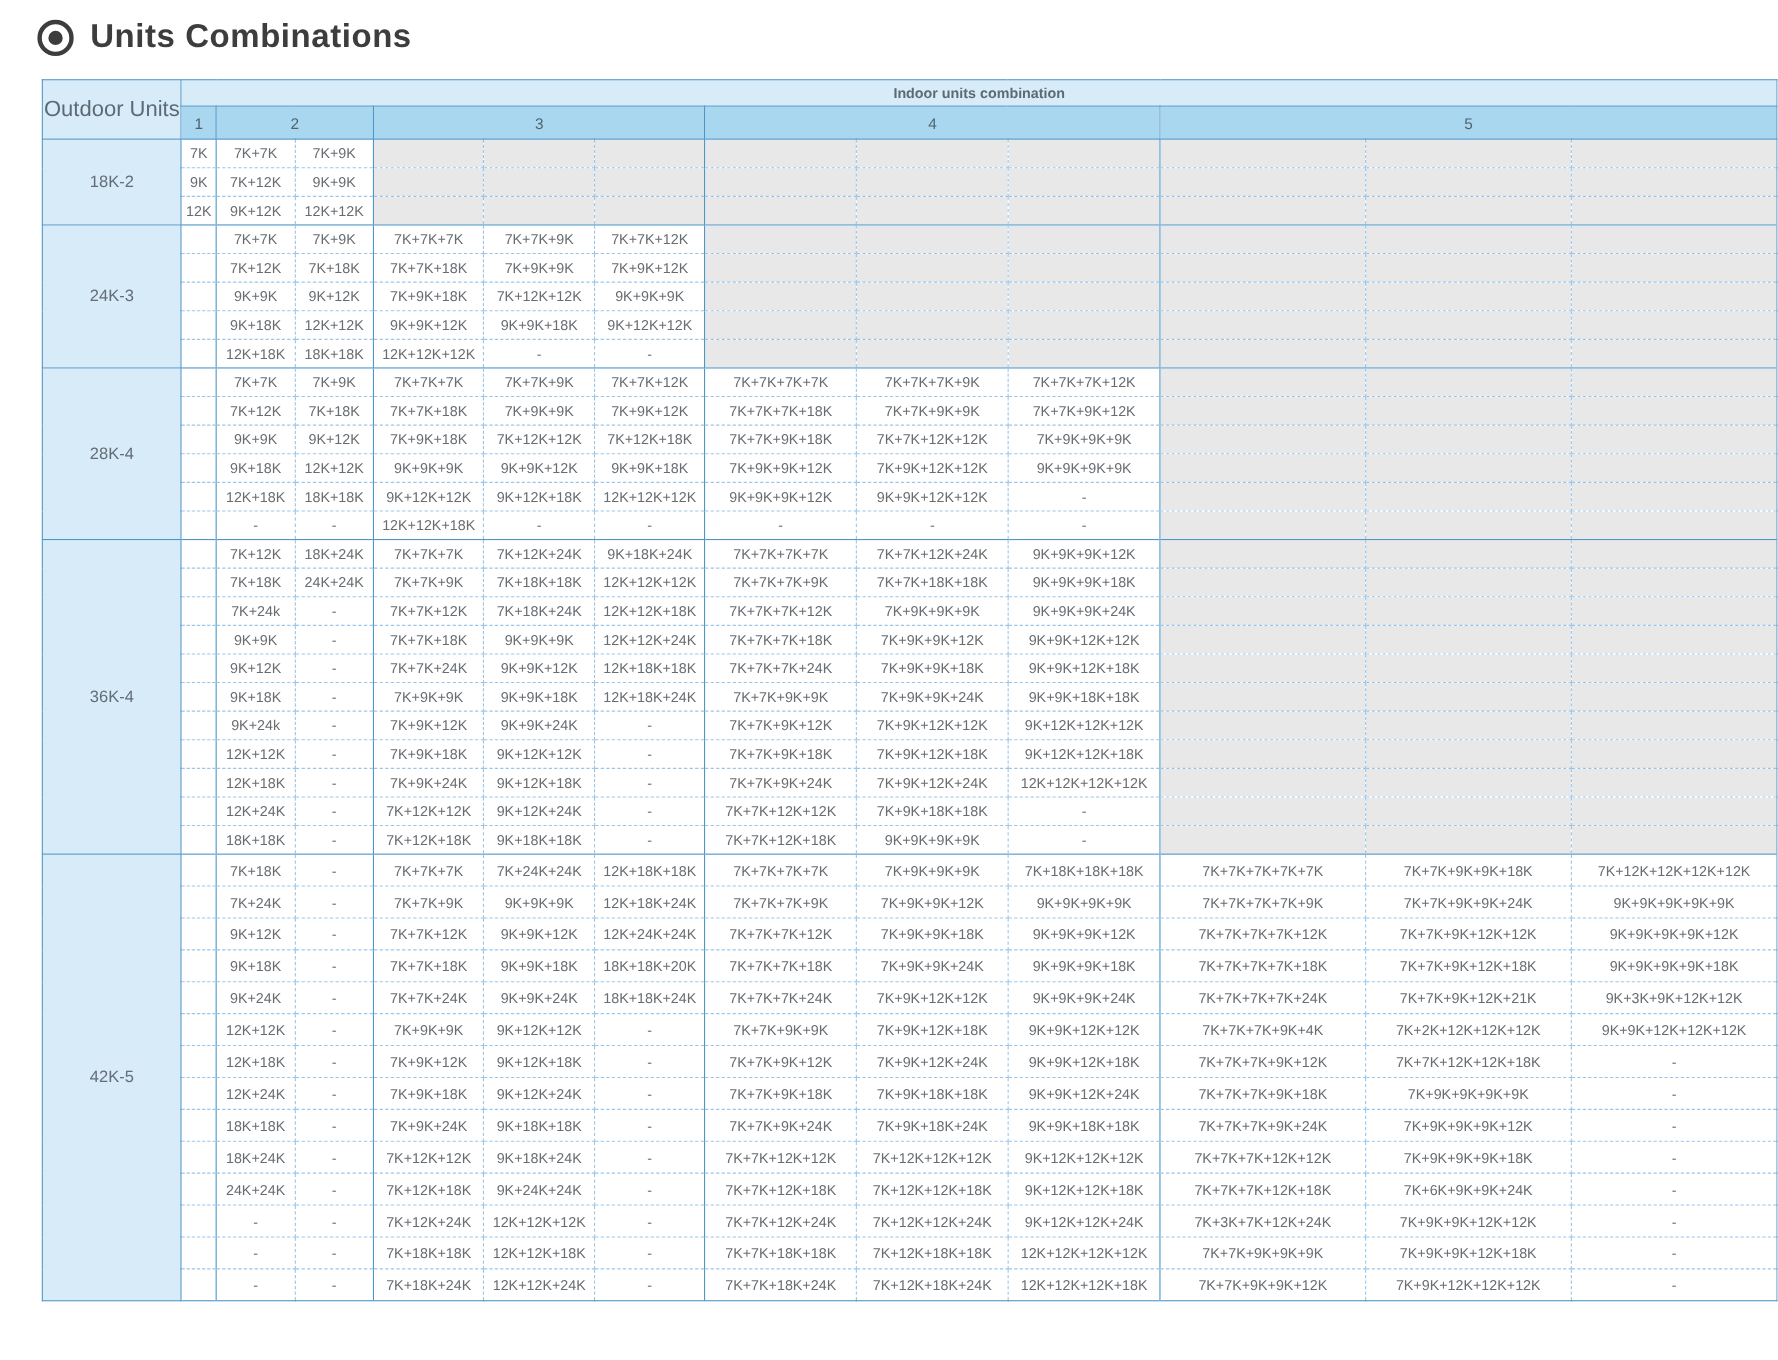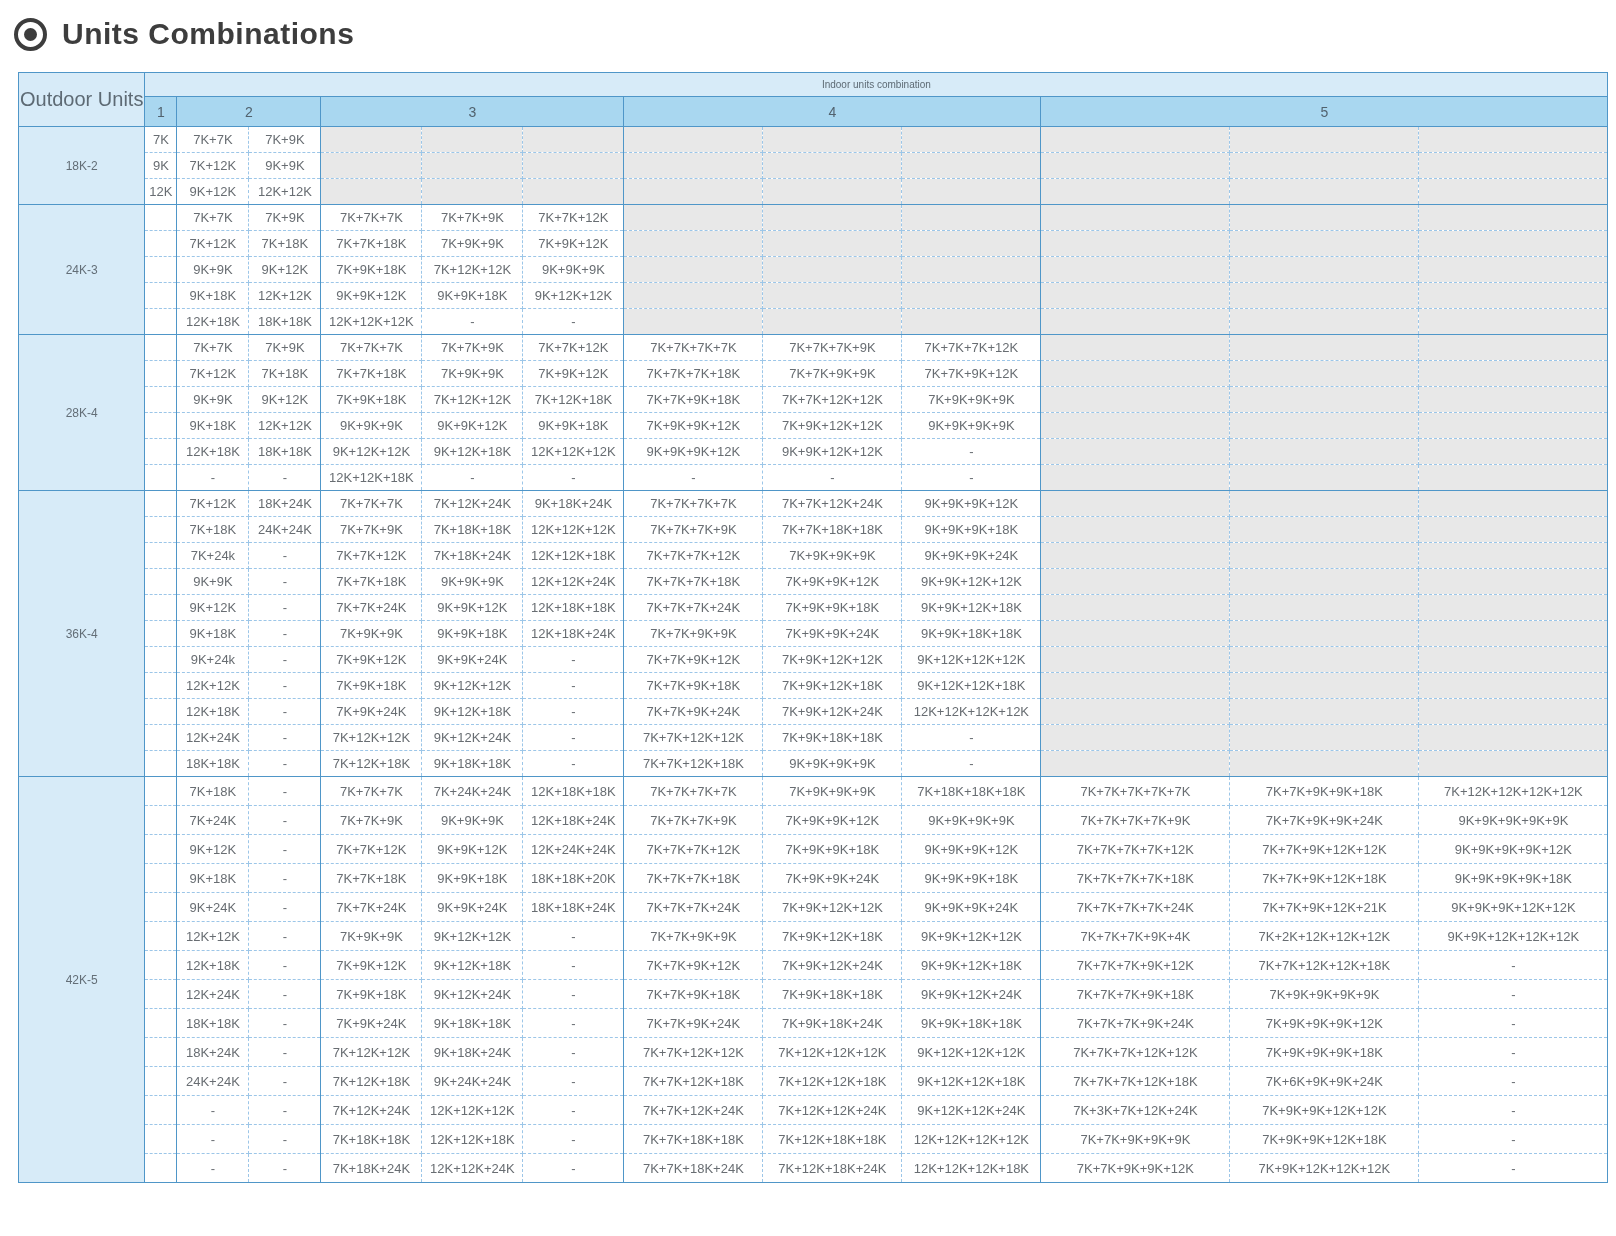--- a/index.html
+++ b/index.html
@@ -1,29 +1,29 @@
 <!DOCTYPE html>
 <html><head>
 <meta charset="utf-8">
 <style>
   html,body{margin:0;padding:0;background:#fff;}
   body{width:1616px;height:1236px;overflow:hidden;font-family:"Liberation Sans","DejaVu Sans",sans-serif;}
-  .page{padding:10px 0 0 12px;}
+  .page{padding:10px 0 0 12px;margin-left:20px;}
   .title-row{display:flex;align-items:center;gap:15px;margin:4px 0 18px 2px;height:40px;}
   .bullseye{width:25px;height:25px;border:4px solid #3d3d3d;border-radius:50%;position:relative;flex:0 0 auto;}
   .bullseye::after{content:"";position:absolute;left:50%;top:50%;width:13px;height:13px;margin:-6.5px 0 0 -6.5px;background:#3d3d3d;border-radius:50%;}
   h1.title{font-size:30px;font-weight:bold;color:#3d3d3d;margin:0;letter-spacing:0.5px;}
   table.combo{border-collapse:collapse;table-layout:fixed;margin-left:6px;border:1px solid #4f96c8;}
   table.combo th, table.combo td{padding:0 1px;text-align:center;vertical-align:middle;overflow:hidden;white-space:nowrap;}
   
   th.corner{background:#d7ebf8;color:#5d6a74;font-size:20px;font-weight:normal;border:1px solid #4f96c8;}
-  th.indoor{background:#d7ebf8;color:#5d6a74;font-size:10px;font-weight:normal;border:1px solid #4f96c8;height:23px;}
+  th.indoor{background:#d7ebf8;color:#5d6a74;font-size:13px;font-weight:bold;border:1px solid #4f96c8;height:23px;}
   th.group-th{background:#a9d7f0;color:#51626e;font-size:14px;font-weight:normal;border:1px solid #4f96c8;height:29px;}
   
-  th.section-label{background:#d7ebf8;color:#636e77;font-size:12px;font-weight:normal;border:1px solid #4f96c8;}
+  th.section-label{background:#d7ebf8;color:#636e77;font-size:15px;font-weight:normal;border:1px solid #4f96c8;}
   
   td{border:1px dashed #9cc6e8;color:#686d72;font-size:13px;background:#fff;}
   td.disabled{background:#e8e8e8;}
   td.bl-solid{border-left:1px solid #4f96c8;}
   td.bt-solid{border-top:1px solid #4f96c8;}
 </style>
 </head>
 <body>
 
 <div class="page">
@@ -478,21 +478,21 @@
           <td class="bl-solid">9K+24K</td>
           <td class="">-</td>
           <td class="bl-solid">7K+7K+24K</td>
           <td class="">9K+9K+24K</td>
           <td class="">18K+18K+24K</td>
           <td class="bl-solid">7K+7K+7K+24K</td>
           <td class="">7K+9K+12K+12K</td>
           <td class="">9K+9K+9K+24K</td>
           <td class="bl-solid">7K+7K+7K+7K+24K</td>
           <td class="">7K+7K+9K+12K+21K</td>
-          <td class="">9K+9K+9K+12K+12K</td>
+          <td class="">9K+3K+9K+12K+12K</td>
         </tr>
         <tr style="height: 29px;">
           <td class="bl-solid"></td>
           <td class="bl-solid">12K+12K</td>
           <td class="">-</td>
           <td class="bl-solid">7K+9K+9K</td>
           <td class="">9K+12K+12K</td>
           <td class="">-</td>
           <td class="bl-solid">7K+7K+9K+9K</td>
           <td class="">7K+9K+12K+18K</td>

